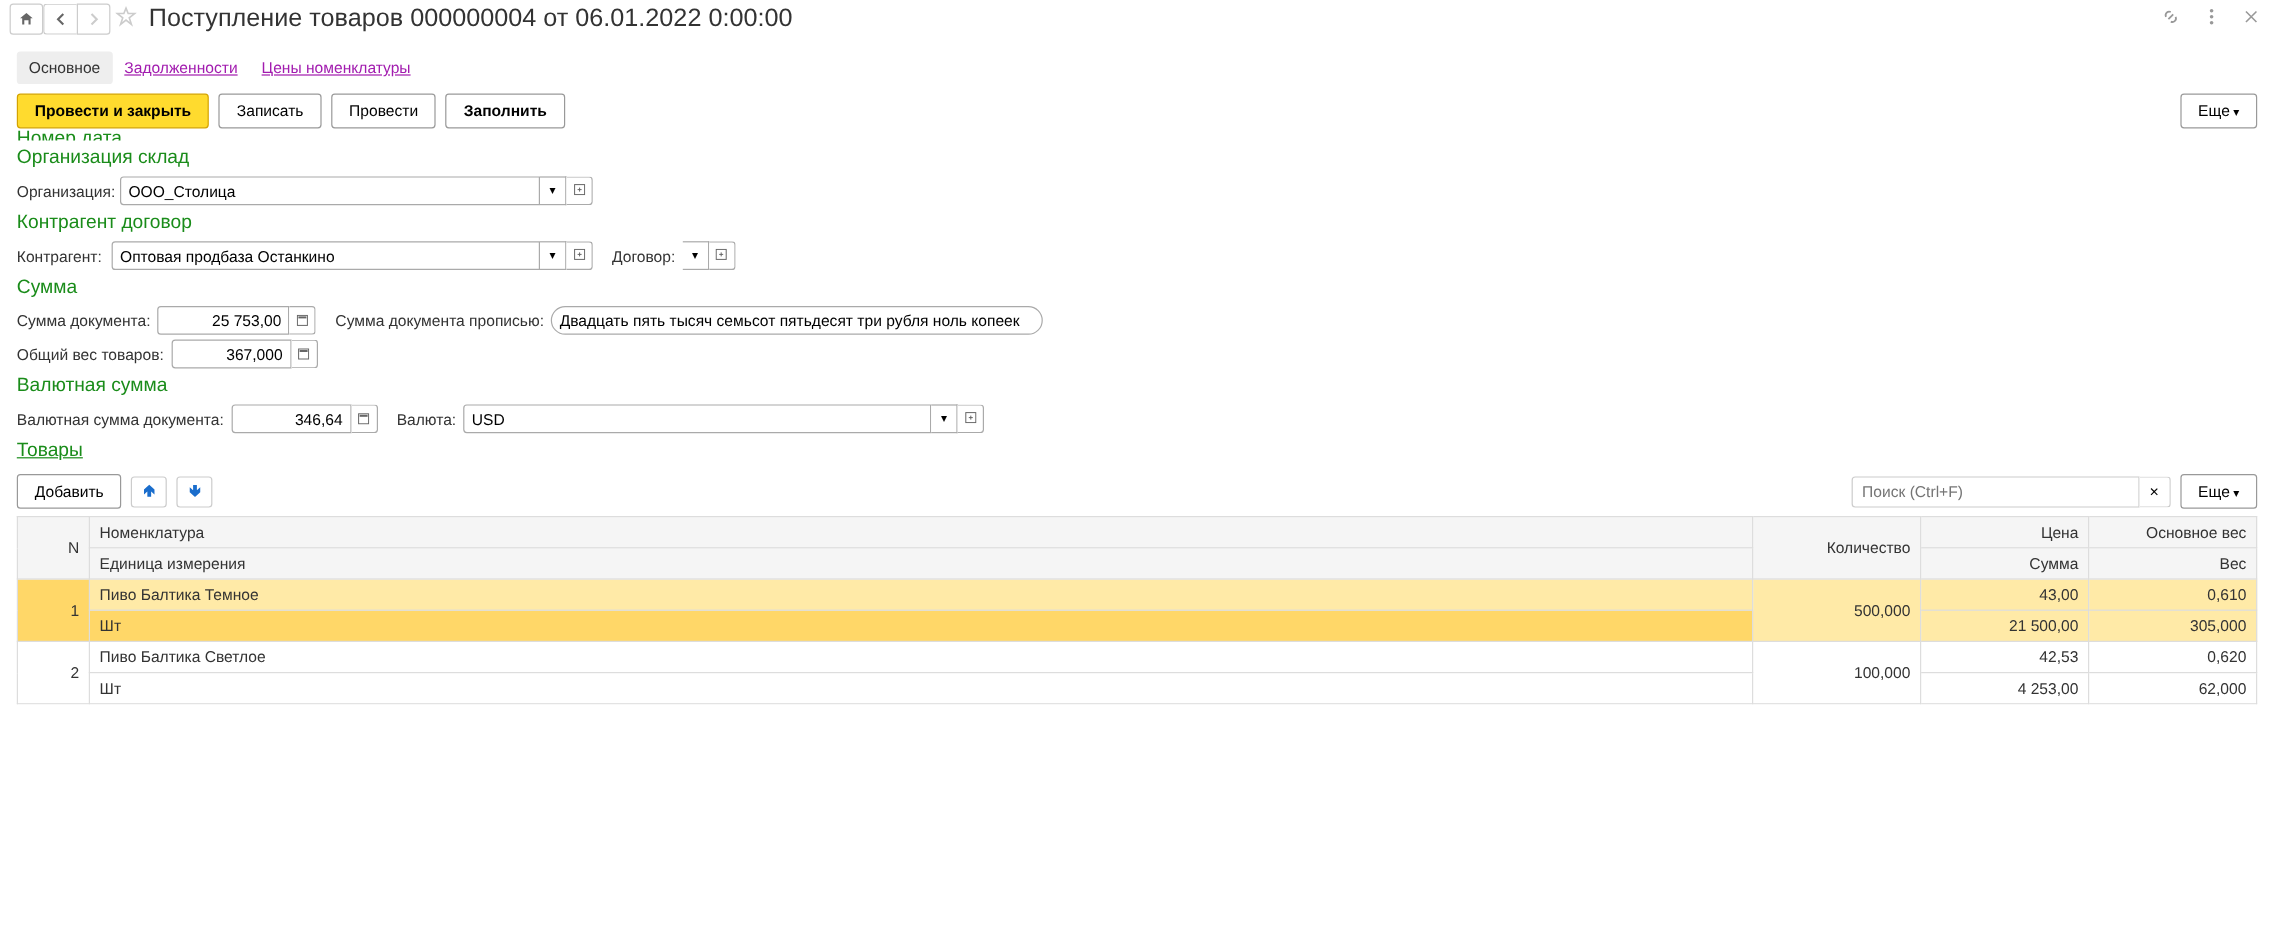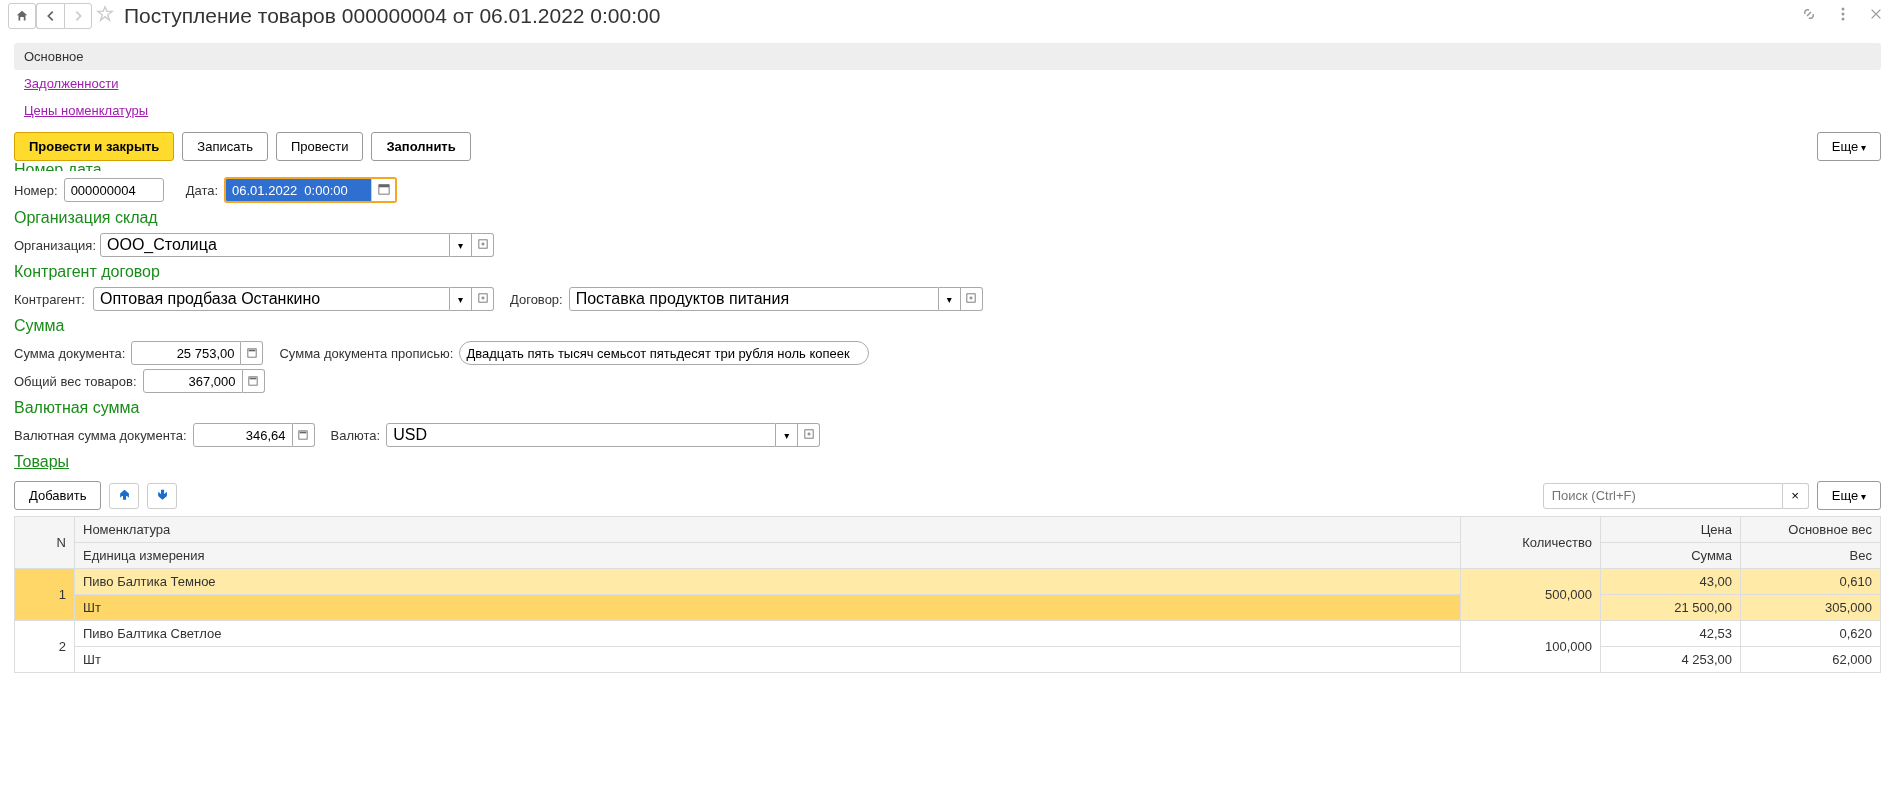--- a/index.html
+++ b/index.html
@@ -9,21 +9,21 @@
 .icon-btn { width: 28px; height: 26px; border: 1px solid #ccc; background: #fff; cursor: pointer; display: inline-flex; align-items: center; justify-content: center; border-radius: 3px; }
 .icon-btn svg { width: 14px; height: 14px; }
 .nav-group { display: flex; }
 .nav-group .icon-btn:first-child { border-radius: 3px 0 0 3px; border-right: none; }
 .nav-group .icon-btn:last-child { border-radius: 0 3px 3px 0; }
 .star-btn { border: none; background: transparent; width: 26px; height: 26px; cursor: pointer; }
 .doc-title { font-size: 21px; font-weight: 400; color: #333; margin-left: 6px; }
 .header-right { margin-left: auto; display: flex; gap: 10px; align-items: center; }
 .header-right-btn { border: none; background: transparent; cursor: pointer; padding: 4px; }
 
-.tabs-bar { display: flex; gap: 0; padding: 0 14px; margin-top: 12px; flex-direction: column; }
+.tabs-bar { display: flex; gap: 0; padding: 0 14px; margin-top: 12px; }
 .tab { padding: 6px 10px; cursor: pointer; color: #a21caf; }
 .tab.active { background: #eee; color: #333; border-radius: 3px; }
 .tab:not(.active) { text-decoration: underline; }
 
 .toolbar { display: flex; gap: 8px; padding: 8px 14px 10px 14px; align-items: center; }
 .btn { padding: 6px 14px; border: 1px solid #999; background: #fff; cursor: pointer; border-radius: 3px; font-size: 13px; }
 .btn-primary { background: #ffdb2e; border-color: #d4a300; font-weight: bold; }
 .btn-fill { font-weight: bold; }
 .toolbar-right { margin-left: auto; display: flex; gap: 6px; }
 .btn-more::after { content: ' ▾'; font-size: 10px; }
@@ -35,21 +35,21 @@
 .form-row { display: flex; align-items: center; gap: 6px; margin: 4px 0; flex-wrap: wrap; }
 .form-label { font-size: 13px; color: #333; }
 
 .text-input { border: 1px solid #aaa; padding: 3px 6px; font-size: 13px; height: 24px; border-radius: 3px; }
 .text-input.readonly { background: #fff; }
 .date-box { display: flex; border: 2px solid #f5a623; border-radius: 3px; overflow: hidden; }
 .date-box input { border: none; outline: none; padding: 2px 6px; height: 22px; font-size: 13px; background: #2f6fd0; color: #fff; width: 145px; }
 .date-box .cal-btn { border: none; border-left: 1px solid #ccc; background: #fff; width: 24px; cursor: pointer; }
 
 .combo { display: inline-flex; }
-.combo input { border: 1px solid #aaa; border-radius: 3px 0 0 3px; padding: 3px 6px; height: 24px; font-size: 16px; }
+.combo input { border: 1px solid #aaa; border-radius: 3px 0 0 3px; padding: 3px 6px; height: 24px; font-size: 13px; }
 .combo-btn { border: 1px solid #aaa; border-left: none; background: #fff; width: 22px; height: 24px; cursor: pointer; font-size: 10px; }
 .combo-btn:last-child { border-radius: 0 3px 3px 0; }
 
 .calc-box { display: inline-flex; }
 .calc-box input { border: 1px solid #aaa; border-radius: 3px 0 0 3px; padding: 3px 6px; height: 24px; font-size: 13px; text-align: right; }
 .calc-btn { border: 1px solid #aaa; border-left: none; background: #fff; width: 22px; height: 24px; cursor: pointer; border-radius: 0 3px 3px 0; }
 
 .table-toolbar { display: flex; gap: 8px; align-items: center; margin: 10px 0 6px 0; }
 .arrow-btn { width: 30px; height: 26px; border: 1px solid #ccc; background: #fff; border-radius: 3px; cursor: pointer; color: #1a6dcc; font-weight: bold; }
 .search-box { margin-left: auto; display: flex; }
@@ -127,35 +127,20 @@
   <button class="btn btn-fill">Заполнить</button>
   <div class="toolbar-right">
     <button class="btn btn-more">Еще</button>
   </div>
 </div>
 
 <div class="content">
 
   <div class="section-header" style="margin-top:-10px; overflow:hidden; height:10px;">Номер дата</div>
 
-  <div class="form-row">
-    <span class="form-label">Номер:</span>
-    <input class="text-input" style="width: 100px;" value="000000004">
-    <span style="width:10px;"></span>
-    <span class="form-label">Дата:</span>
-    <div class="date-box">
-      <input value="06.01.2022  0:00:00" style="">
-      <button class="cal-btn">
-        <svg viewBox="0 0 14 14" width="12" height="12">
-            <rect x="1" y="2" width="12" height="11" fill="none" stroke="#666"></rect>
-            <rect x="1" y="2" width="12" height="3" fill="#666"></rect>
-          </svg>
-      </button>
-    </div>
-  </div>
 
   <div class="section-header">Организация склад</div>
   <div class="form-row">
     <span class="form-label" style="width:80px;">Организация:</span>
     <div class="combo">
       <input style="width: 350px;" value="ООО_Столица">
       <button class="combo-btn">▾</button>
       <button class="combo-btn">
         <svg viewBox="0 0 12 12" width="10" height="10">
             <rect x="1" y="1" width="10" height="10" fill="none" stroke="#666"></rect>
@@ -174,21 +159,20 @@
       <button class="combo-btn">
         <svg viewBox="0 0 12 12" width="10" height="10">
             <rect x="1" y="1" width="10" height="10" fill="none" stroke="#666"></rect>
             <path d="M4 6 L8 6 M6 4 L6 8" stroke="#666"></path>
           </svg>
       </button>
     </div>
     <span style="width:4px;"></span>
     <span class="form-label">Договор:</span>
     <div class="combo">
-      <input style="width: 370px;" value="Поставка продуктов питания">
       <button class="combo-btn">▾</button>
       <button class="combo-btn">
         <svg viewBox="0 0 12 12" width="10" height="10">
             <rect x="1" y="1" width="10" height="10" fill="none" stroke="#666"></rect>
             <path d="M4 6 L8 6 M6 4 L6 8" stroke="#666"></path>
           </svg>
       </button>
     </div>
   </div>
 

